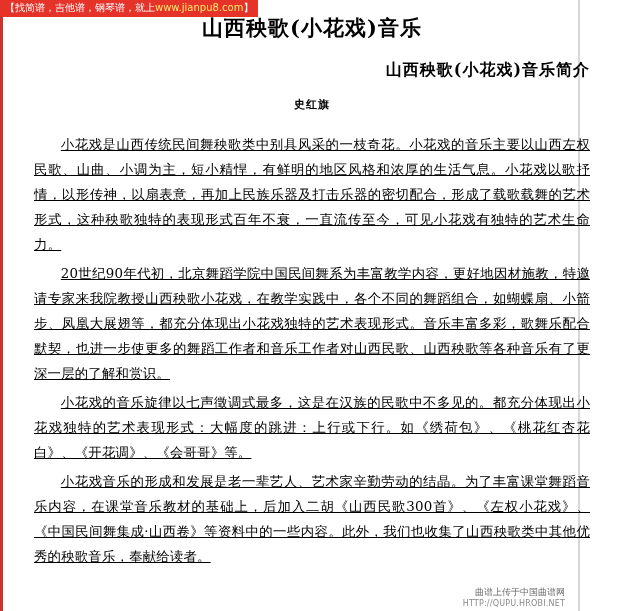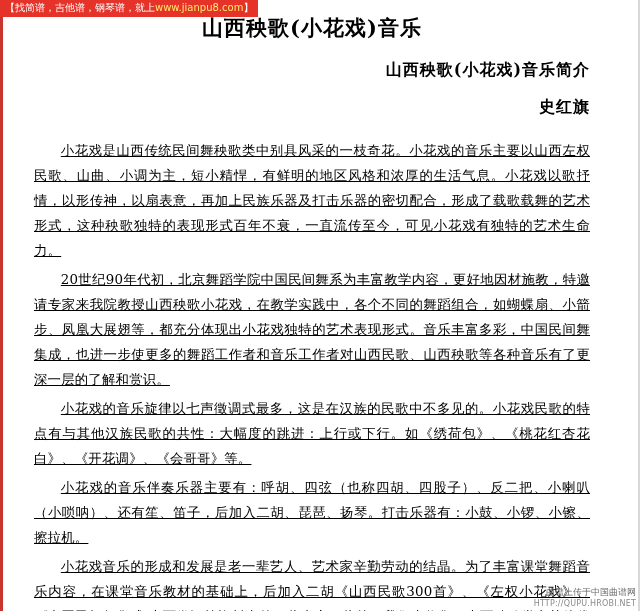--- a/index.html
+++ b/index.html
@@ -10,21 +10,21 @@
   body {
     width: 640px;
     height: 611px;
     font-family: "DejaVu Sans", "Liberation Sans", sans-serif;
     color: #000000;
     position: relative;
     overflow: hidden;
   }
   .page {
     position: relative;
-    width: 640px;
+    width: 580px;
     height: 611px;
     box-sizing: border-box;
   }
   
   .top-banner {
     position: absolute;
     top: 0;
     left: 0;
     background: #e5332a;
     color: #ffffff;
@@ -74,44 +74,44 @@
   h2.subtitle {
     font-family: "DejaVu Serif", "Liberation Serif", serif;
     font-size: 16px;
     font-weight: bold;
     text-align: right;
     margin: 18px 0 0 0;
     letter-spacing: 1px;
   }
   .author {
     font-family: Liberation Mono, monospace;
-    font-size: 16px;
+    font-size: 11px;
     font-weight: bold;
-    text-align: right;
+    text-align: center;
     margin: 16px 0 0 0;
     letter-spacing: 1px;
   }
   .body-text {
     margin-top: 20px;
     text-decoration: underline;
   }
   p.para {
     font-family: "DejaVu Serif", "Liberation Serif", serif;
     font-size: 13.4px;
     line-height: 25px;
     text-align: justify;
     text-justify: inter-ideograph;
     margin: 0 0 4px 0;
     text-indent: 2em;
     letter-spacing: 0.2px;
   }
   
   .footer-wm {
     position: absolute;
-    right: 4px;
+    right: 15px;
     bottom: 2px;
     text-align: right;
     font-size: 9px;
     line-height: 11px;
     color: #6a6a6a;
     font-family: "DejaVu Sans", "Liberation Sans", sans-serif;
   }
   .footer-wm .fw-line2 {
     color: #8a8a8a;
     font-size: 8px;
@@ -134,23 +134,22 @@
   <div class="content">
 
     <h1 class="title">山西秧歌(小花戏)音乐</h1>
 
     <h2 class="subtitle">山西秧歌(小花戏)音乐简介</h2>
 
     <div class="author">史红旗</div>
 
     <div class="body-text">
       <p class="para">小花戏是山西传统民间舞秧歌类中别具风采的一枝奇花。小花戏的音乐主要以山西左权民歌、山曲、小调为主，短小精悍，有鲜明的地区风格和浓厚的生活气息。小花戏以歌抒情，以形传神，以扇表意，再加上民族乐器及打击乐器的密切配合，形成了载歌载舞的艺术形式，这种秧歌独特的表现形式百年不衰，一直流传至今，可见小花戏有独特的艺术生命力。</p>
-      <p class="para">20世纪90年代初，北京舞蹈学院中国民间舞系为丰富教学内容，更好地因材施教，特邀请专家来我院教授山西秧歌小花戏，在教学实践中，各个不同的舞蹈组合，如蝴蝶扇、小箭步、凤凰大展翅等，都充分体现出小花戏独特的艺术表现形式。音乐丰富多彩，中国民间舞集成，也进一步使更多的舞蹈工作者和音乐工作者对山西民歌、山西秧歌等各种音乐有了更深一层的了解和赏识。</p>
-      <p class="para">小花戏的音乐旋律以七声徵调式最多，这是在汉族的民歌中不多见的。小花戏民歌的特点有与其他汉族民歌的共性：大幅度的跳进：上行或下行。如《绣荷包》、《桃花红杏花白》、《开花调》、《会哥哥》等。</p>
-      <p class="para">小花戏的音乐伴奏乐器主要有：呼胡、四弦（也称四胡、四股子）、反二把、小喇叭（小唢呐）、还有笙、笛子，后加入二胡、琵琶、扬琴。打击乐器有：小鼓、小锣、小镲、擦拉机。</p>
+      <p class="para">20世纪90年代初，北京舞蹈学院中国民间舞系为丰富教学内容，更好地因材施教，特邀请专家来我院教授山西秧歌小花戏，在教学实践中，各个不同的舞蹈组合，如蝴蝶扇、小箭步、凤凰大展翅等，都充分体现出小花戏独特的艺术表现形式。音乐丰富多彩，歌舞乐配合默契，也进一步使更多的舞蹈工作者和音乐工作者对山西民歌、山西秧歌等各种音乐有了更深一层的了解和赏识。</p>
+      <p class="para">小花戏的音乐旋律以七声徵调式最多，这是在汉族的民歌中不多见的。都充分体现出小花戏独特的艺术表现形式：大幅度的跳进：上行或下行。如《绣荷包》、《桃花红杏花白》、《开花调》、《会哥哥》等。</p>
       <p class="para">小花戏音乐的形成和发展是老一辈艺人、艺术家辛勤劳动的结晶。为了丰富课堂舞蹈音乐内容，在课堂音乐教材的基础上，后加入二胡《山西民歌300首》、《左权小花戏》、《中国民间舞集成·山西卷》等资料中的一些内容。此外，我们也收集了山西秧歌类中其他优秀的秧歌音乐，奉献给读者。</p>
     </div>
 
   </div>
 
   <div class="footer-wm">
     <div class="fw-line1">曲谱上传于中国曲谱网</div>
     <div class="fw-line2">HTTP://QUPU.HROBI.NET</div>
   </div>
 

